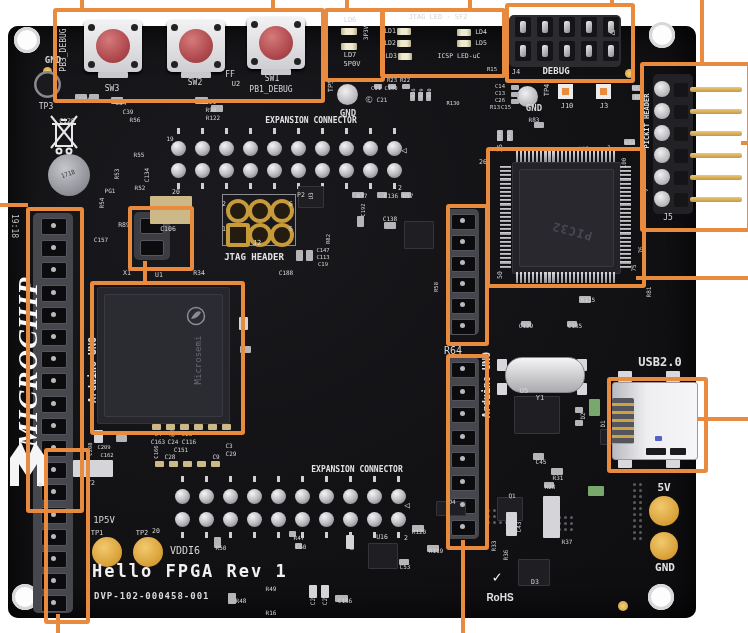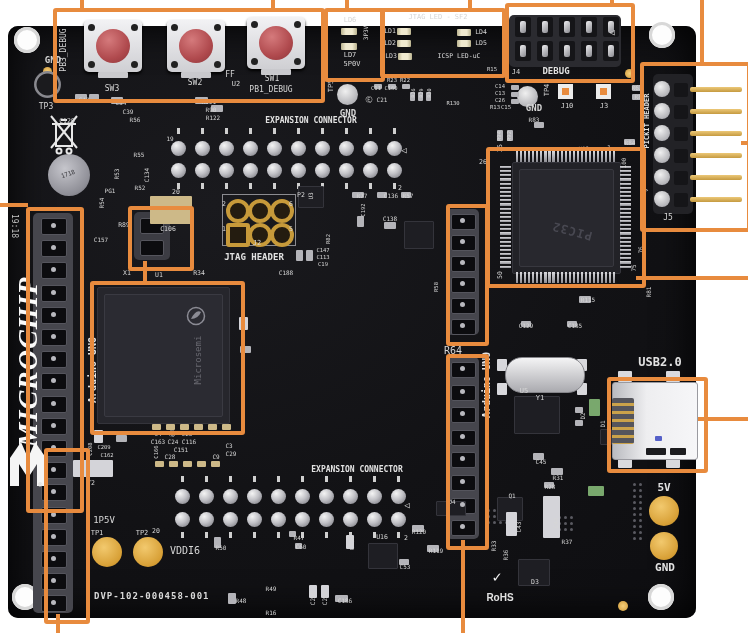--- a/index.html
+++ b/index.html
@@ -59,20 +59,21 @@
           background:radial-gradient(circle at 38% 32%,#d57a7c,#b04a4e 60%,#8c3539);}
   svg{position:absolute;z-index:4;}
 </style>
 </head>
 <body>
 
 <div id="scene">
   <div id="board"></div>
 
   <div class="lbl" id="t-brand">MICROCHIP</div>
+  <div class="lbl" id="t-hello">Hello FPGA Rev 1</div>
   <div class="lbl" id="t-dvp">DVP-102-000458-001</div>
   <div class="lbl" id="t-usb">USB2.0</div>
   <div class="lbl" id="t-5v">5V</div>
   <div class="lbl" id="t-gnd2">GND</div>
   <div class="lbl" id="t-rohs">RoHS</div>
   <div class="lbl" id="t-exp1">EXPANSION CONNECTOR</div>
   <div class="lbl" id="t-exp2">EXPANSION CONNECTOR</div>
   <div class="lbl" id="t-icsp">JTAG HEADER</div>
   <div class="lbl" id="t-ardl">Arduino UNO</div>
   <div class="lbl" id="t-ardc">Arduino UNO</div>

